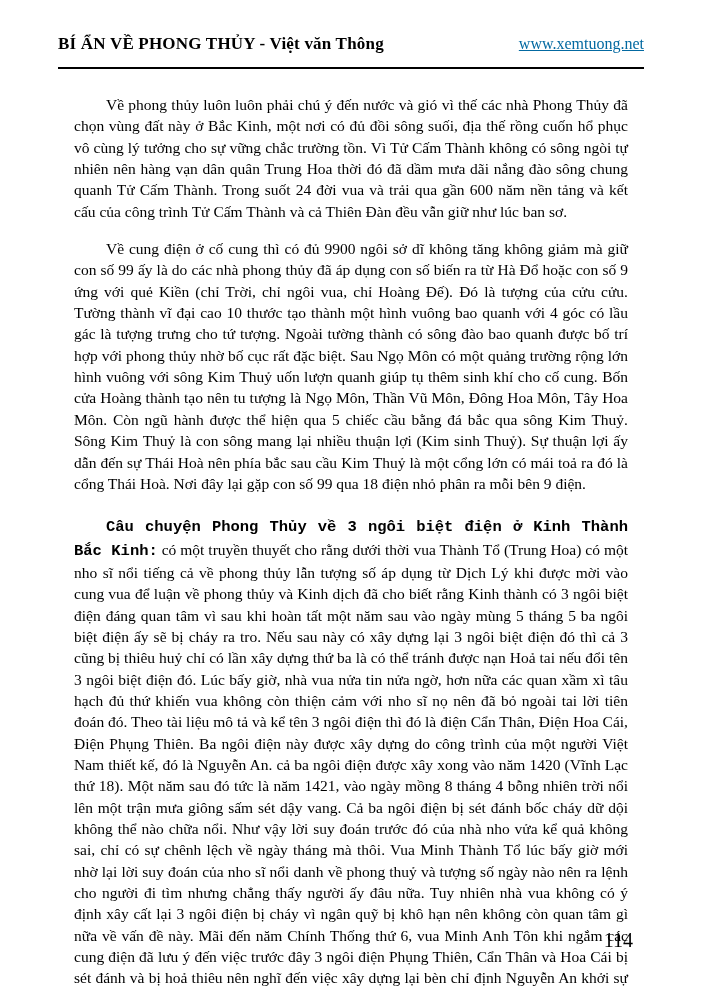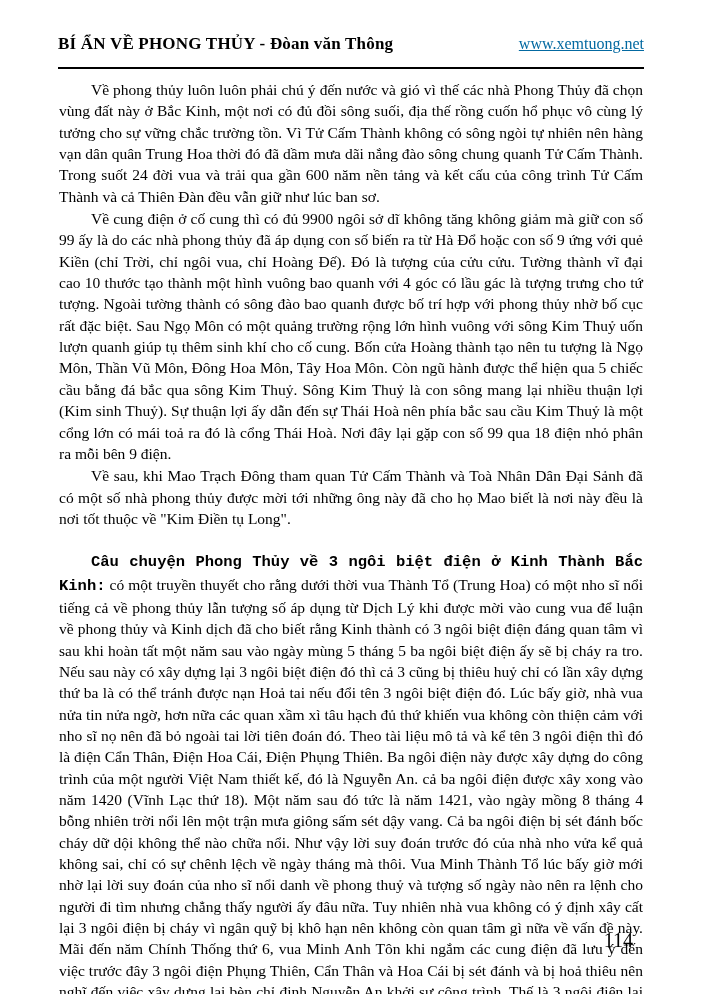--- a/index.html
+++ b/index.html
@@ -49,21 +49,21 @@
   .body-text {
     position: absolute;
     left: 58px;
     top: 78px;
     width: 586px;
     font-size: 15.5px;
     line-height: 21.35px;
     text-align: justify;
   }
   .paragraph {
-    margin: 1px;
+    margin: 16px;
     text-indent: 32px;
   }
   .paragraph.space-before {
     margin-top: 21px;
   }
   .paragraph b {
     font-weight: bold;
     font-family: Liberation Mono, monospace;
   }
   .page-number {
@@ -72,28 +72,27 @@
     bottom: 42px;
     font-size: 20px;
   }
 </style>
 </head>
 <body>
 
 <div class="page" style="color: rgb(0, 0, 0);">
 
   <div class="header">
-    <span class="header-title">BÍ ẨN VỀ PHONG THỦY  - Đòan văn Thông</span>
+    <span class="header-title">BÍ ẨN VỀ PHONG THỦY  - Việt văn Thông</span>
     <a class="header-link" style="color: #0369a1;">www.xemtuong.net</a>
   </div>
 
   <hr class="header-rule" style="border-top-color: rgb(0, 0, 0);">
 
   <div class="body-text">
       <p class="paragraph">Về phong thủy luôn luôn phải chú ý đến nước và gió vì thế các nhà Phong Thủy đã chọn vùng đất này ở Bắc Kinh, một nơi có đủ đồi sông suối, địa thế rồng cuốn hổ phục vô cùng lý tưởng cho sự vững chắc trường tồn. Vì Tử Cấm Thành không có sông ngòi tự nhiên nên hàng vạn dân quân Trung Hoa thời đó đã dầm mưa dãi nắng đào sông chung quanh Tử Cấm Thành. Trong suốt 24 đời vua và trải qua gần 600 năm nền tảng và kết cấu của công trình Tử Cấm Thành và cả Thiên Đàn đều vẫn giữ như lúc ban sơ.</p>
       <p class="paragraph">Về cung điện ở cố cung thì có đủ 9900 ngôi sở dĩ không tăng không giảm mà giữ con số 99 ấy là do các nhà phong thủy đã áp dụng con số biến ra từ Hà Đổ hoặc con số 9 ứng với quẻ Kiền (chỉ Trời, chỉ ngôi vua, chỉ Hoàng Đế). Đó là tượng của cửu cửu. Tường thành vĩ đại cao 10 thước tạo thành một hình vuông bao quanh với 4 góc có lầu gác là tượng trưng cho tứ tượng. Ngoài tường thành có sông đào bao quanh được bố trí hợp với phong thủy nhờ bố cục rất đặc biệt. Sau Ngọ Môn có một quảng trường rộng lớn hình vuông với sông Kim Thuỷ uốn lượn quanh giúp tụ thêm sinh khí cho cố cung. Bốn cửa Hoàng thành tạo nên tu tượng là Ngọ Môn, Thần Vũ Môn, Đông Hoa Môn, Tây Hoa Môn. Còn ngũ hành được thể hiện qua 5 chiếc cầu bằng đá bắc qua sông Kim Thuỷ. Sông Kim Thuỷ là con sông mang lại nhiều thuận lợi (Kim sinh Thuỷ). Sự thuận lợi ấy dẫn đến sự Thái Hoà nên phía bắc sau cầu Kim Thuỷ là một cổng lớn có mái toả ra đó là cổng Thái Hoà. Nơi đây lại gặp con số 99 qua 18 điện nhỏ phân ra mỗi bên 9 điện.</p>
-      <p class="paragraph">Về sau, khi Mao Trạch Đông tham quan Tử Cấm Thành và Toà Nhân Dân Đại Sảnh đã có một số nhà phong thủy được mời tới những ông này đã cho họ Mao biết là nơi này đều là nơi tốt thuộc về "Kim Điền tụ Long".</p>
       <p class="paragraph space-before"><b>Câu chuyện Phong Thủy về 3 ngôi biệt điện ở Kinh Thành Bắc Kinh:</b> có một truyền thuyết cho rằng dưới thời vua Thành Tổ (Trung Hoa) có một nho sĩ nổi tiếng cả về phong thủy lẫn tượng số áp dụng từ Dịch Lý khi được mời vào cung vua để luận về phong thủy và Kinh dịch đã cho biết rằng Kinh thành có 3 ngôi biệt điện đáng quan tâm vì sau khi hoàn tất một năm sau vào ngày mùng 5 tháng 5 ba ngôi biệt điện ấy sẽ bị cháy ra tro. Nếu sau này có xây dựng lại 3 ngôi biệt điện đó thì cả 3 cũng bị thiêu huỷ chỉ có lần xây dựng thứ ba là có thể tránh được nạn Hoả tai nếu đổi tên 3 ngôi biệt điện đó. Lúc bấy giờ, nhà vua nửa tin nửa ngờ, hơn nữa các quan xầm xì tâu hạch đủ thứ khiến vua không còn thiện cảm với nho sĩ nọ nên đã bỏ ngoài tai lời tiên đoán đó. Theo tài liệu mô tả và kể tên 3 ngôi điện thì đó là điện Cẩn Thân, Điện Hoa Cái, Điện Phụng Thiên. Ba ngôi điện này được xây dựng do công trình của một người Việt Nam thiết kế, đó là Nguyễn An. cả ba ngôi điện được xây xong vào năm 1420 (Vĩnh Lạc thứ 18). Một năm sau đó tức là năm 1421, vào ngày mồng 8 tháng 4 bỗng nhiên trời nổi lên một trận mưa giông sấm sét dậy vang. Cả ba ngôi điện bị sét đánh bốc cháy dữ dội không thể nào chữa nổi. Như vậy lời suy đoán trước đó của nhà nho vửa kể quả không sai, chỉ có sự chênh lệch về ngày tháng mà thôi. Vua Minh Thành Tổ lúc bấy giờ mới nhờ lại lời suy đoán của nho sĩ nổi danh về phong thuỷ và tượng số ngày nào nên ra lệnh cho người đi tìm nhưng chẳng thấy người ấy đâu nữa. Tuy nhiên nhà vua không có ý định xây cất lại 3 ngôi điện bị cháy vì ngân quỹ bị khô hạn nên không còn quan tâm gì nữa về vấn đề này. Mãi đến năm Chính Thống thứ 6, vua Minh Anh Tôn khi ngắm các cung điện đã lưu ý đến việc trước đây 3 ngôi điện Phụng Thiên, Cẩn Thân và Hoa Cái bị sét đánh và bị hoả thiêu nên nghĩ đến việc xây dựng lại bèn chỉ định Nguyễn An khởi sự công trình. Thế là 3 ngôi điện lại được mọc lên sừng sững vô cùng nguy nga tráng lệ. Nhà vua đẹp ý đã thưởng cho Nguyễn An và quân lính, thầy thợ. Nhưng vào năm 1557 (năm Gia Tĩnh thứ 36) tự nhiên trời lại nổi lên cơn giông và sấm sét dữ dội khiến cả</p>
     </div>
 
   <div class="page-number">114</div>
 
 </div>
 
 </body></html>

